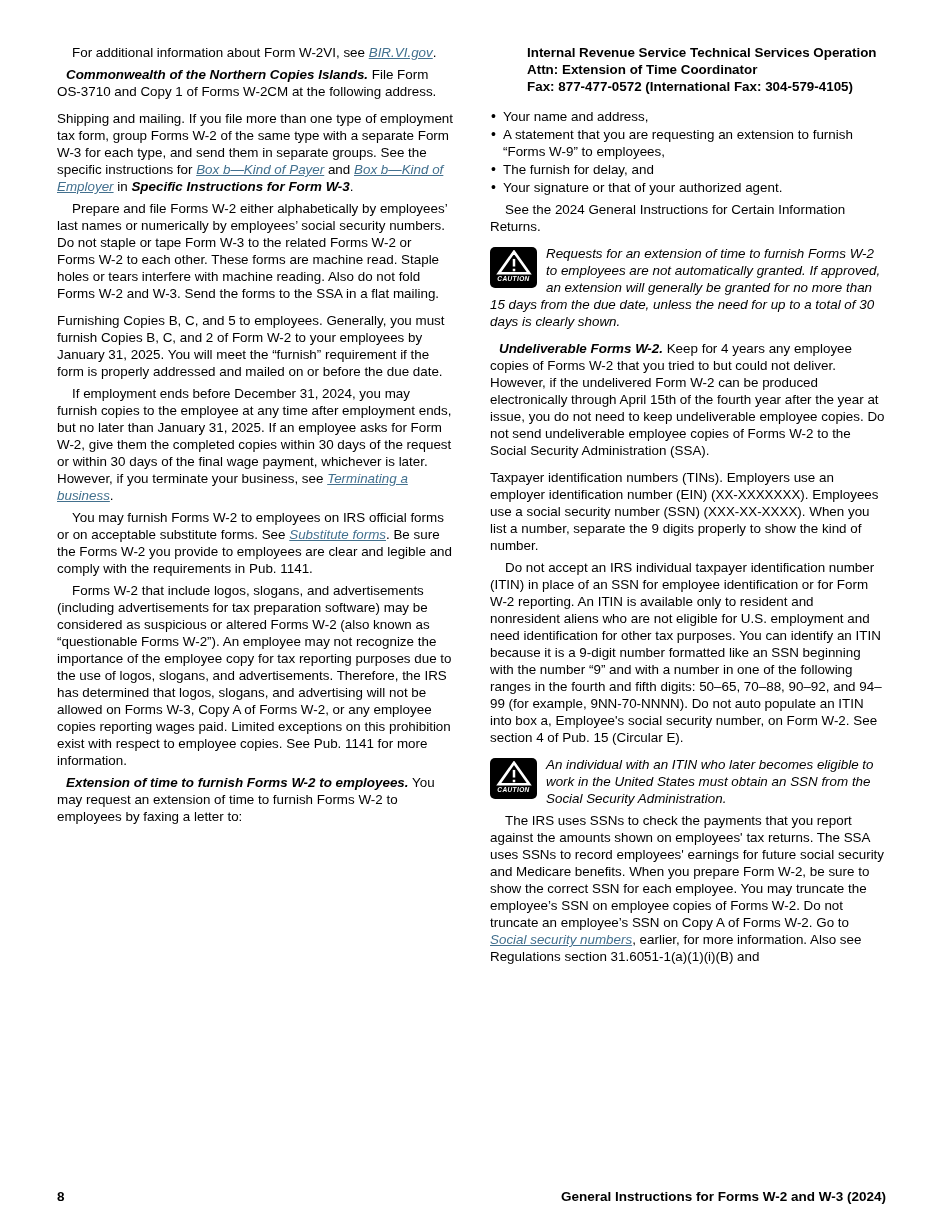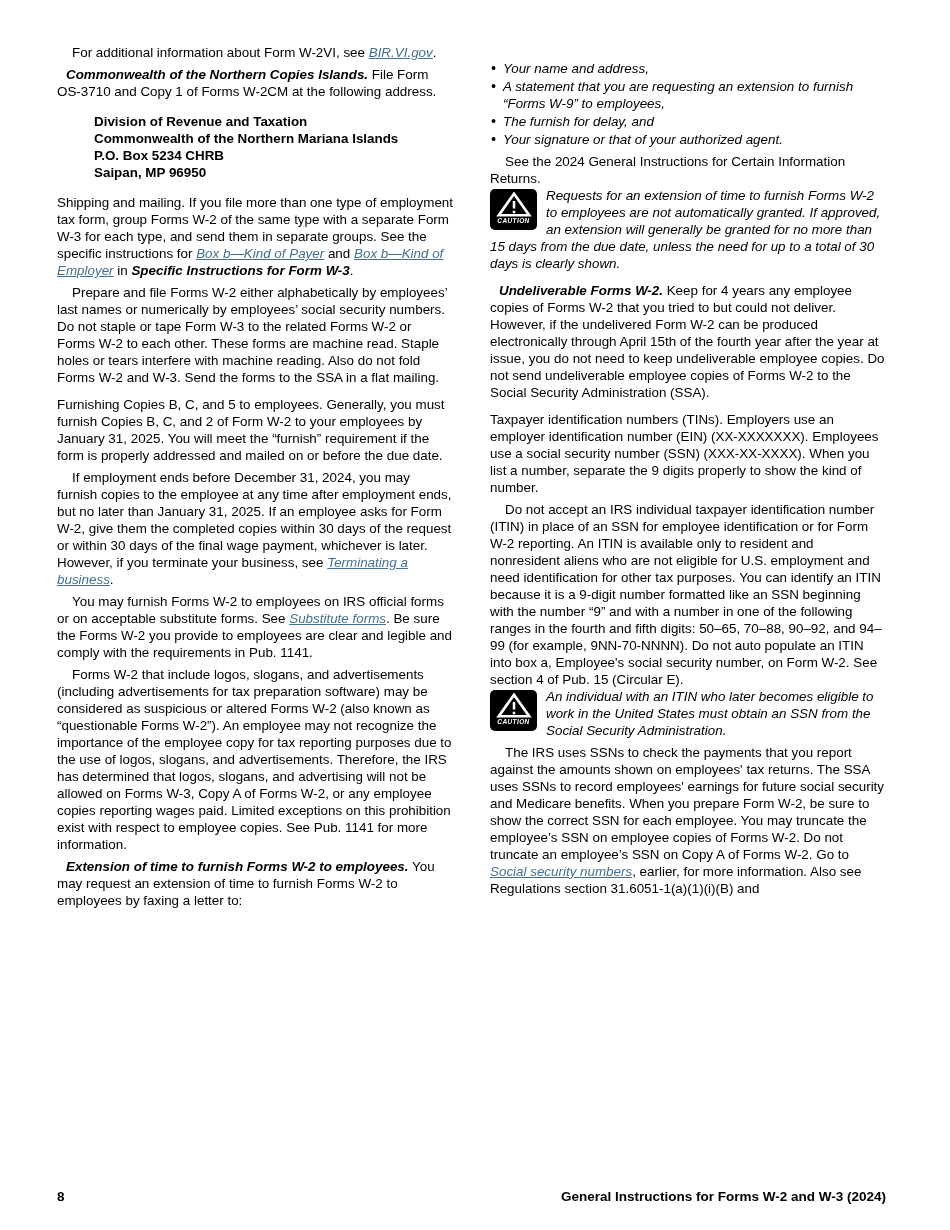--- a/index.html
+++ b/index.html
@@ -3,37 +3,37 @@
 <meta charset="utf-8">
 <style>
   * { box-sizing: border-box; margin: 0; padding: 0; }
   html, body { background: #ffffff; }
   body {
     width: 950px; height: 1230px;
     font-family: "Liberation Sans", sans-serif;
     color: #000;
   }
   .page { position: relative; width: 950px; height: 1230px; overflow: hidden; background: #fff; }
-  .content { position: absolute; left: 57px; right: 64px; top: 44px; display: flex; gap: 37px; align-items: center; }
+  .content { position: absolute; left: 57px; right: 64px; top: 44px; display: flex; gap: 37px; }
   .col { flex: 1 1 0; font-size: 13.4px; line-height: 17px; text-align: left; }
   .para { margin-top: 5px; }
   .first { margin-top: 0; }
   .indent { text-indent: 15px; }
   .indent-sm { text-indent: 9px; }
   .sect { margin-top: 10px; }
   .run { font-weight: 400; }
   .bi { font-weight: 700; font-style: italic; }
   .it { font-style: italic; font-weight: bold; }
   .link { color: #42708e; font-style: italic; text-decoration: underline; cursor: pointer; }
   .addr { margin: 13px 0 13px 37px; font-weight: 700; }
   .addr-top { margin-top: 0; }
   .bullets { margin-top: 3px; }
-  .bullet { position: relative; padding-left: 13px; margin-top: 1px; font-style: italic; }
+  .bullet { position: relative; padding-left: 13px; margin-top: 1px; }
   .bullet-dot::before { content: "\2022"; position: absolute; left: 1px; top: 0; font-size: 14px; }
-  .caution { font-style: italic; }
+  .caution { margin-top: 10px; font-style: italic; }
   .caution::after { content: ""; display: block; clear: both; }
   .caution-icon {
     float: left; width: 47px; height: 41px; background: #000; border-radius: 5px;
     margin: 2px 9px 2px 0; display: flex; flex-direction: column; align-items: center;
     justify-content: flex-start; padding-top: 3px; font-style: normal;
   }
   .caution-word { color: #fff; font-size: 6.5px; font-weight: 700; font-style: italic; letter-spacing: 0.4px; line-height: 8px; }
   .footer {
     position: absolute; left: 57px; right: 64px; top: 1189px;
     display: flex; justify-content: space-between; font-weight: 700; font-size: 13.5px;
@@ -44,46 +44,45 @@
 
 <div class="page">
   <div class="content">
 
     <div class="col">
 
       <p class="para first indent"><span>For additional information about Form W-2VI, see </span><span class="link">BIR.VI.gov</span><span>.</span></p>
 
       <p class="para indent-sm"><span class="bi">Commonwealth of the Northern Copies Islands.</span><span> File Form OS-3710 and Copy 1 of Forms W-2CM at the following address.</span></p>
 
-      <div class="addr">
-        <div>Division of Revenue and Taxation</div>
-        <div>Commonwealth of the Northern Mariana Islands</div>
-        <div>P.O. Box 5234 CHRB</div>
-        <div>Saipan, MP 96950</div>
-      </div>
 
 
       <p class="para sect"><span class="run">Shipping and mailing.</span><span> If you file more than one type of employment tax form, group Forms W-2 of the same type with a separate Form W-3 for each type, and send them in separate groups. See the specific instructions for </span><span class="link">Box b—Kind of Payer</span><span> and </span><span class="link">Box b—Kind of Employer</span><span> in </span><span class="it">Specific Instructions for Form W-3</span><span>.</span></p>
 
       <p class="para indent">Prepare and file Forms W-2 either alphabetically by employees’ last names or numerically by employees’ social security numbers. Do not staple or tape Form W-3 to the related Forms W-2 or Forms W-2 to each other. These forms are machine read. Staple holes or tears interfere with machine reading. Also do not fold Forms W-2 and W-3. Send the forms to the SSA in a flat mailing.</p>
 
       <p class="para sect"><span class="run">Furnishing Copies B, C, and 5 to employees.</span><span> Generally, you must furnish Copies B, C, and 2 of Form W-2 to your employees by January 31, 2025. You will meet the “furnish” requirement if the form is properly addressed and mailed on or before the due date.</span></p>
 
       <p class="para indent"><span>If employment ends before December 31, 2024, you may furnish copies to the employee at any time after employment ends, but no later than January 31, 2025. If an employee asks for Form W-2, give them the completed copies within 30 days of the request or within 30 days of the final wage payment, whichever is later. However, if you terminate your business, see </span><span class="link">Terminating a business</span><span>.</span></p>
 
       <p class="para indent"><span>You may furnish Forms W-2 to employees on IRS official forms or on acceptable substitute forms. See </span><span class="link">Substitute forms</span><span>. Be sure the Forms W-2 you provide to employees are clear and legible and comply with the requirements in Pub. 1141.</span></p>
 
       <p class="para indent">Forms W-2 that include logos, slogans, and advertisements (including advertisements for tax preparation software) may be considered as suspicious or altered Forms W-2 (also known as “questionable Forms W-2”). An employee may not recognize the importance of the employee copy for tax reporting purposes due to the use of logos, slogans, and advertisements. Therefore, the IRS has determined that logos, slogans, and advertising will not be allowed on Forms W-3, Copy A of Forms W-2, or any employee copies reporting wages paid. Limited exceptions on this prohibition exist with respect to employee copies. See Pub. 1141 for more information.</p>
 
       <p class="para indent-sm"><span class="bi">Extension of time to furnish Forms W-2 to employees.</span><span> You may request an extension of time to furnish Forms W-2 to employees by faxing a letter to:</span></p>
 
     </div>
 
     <div class="col">
 
+      <div class="addr addr-top">
+        <div>Internal Revenue Service Technical Services Operation</div>
+        <div>Attn: Extension of Time Coordinator</div>
+        <div>Fax: 877-477-0572 (International Fax: 304-579-4105)</div>
+      </div>
 
 
       <div class="bullets">
         <div class="bullet"><span class="bullet-dot"></span><span>Your name and address,</span></div>
         <div class="bullet"><span class="bullet-dot"></span><span>A statement that you are requesting an extension to furnish “Forms W-9” to employees,</span></div>
         <div class="bullet"><span class="bullet-dot"></span><span>The furnish for delay, and</span></div>
         <div class="bullet"><span class="bullet-dot"></span><span>Your signature or that of your authorized agent.</span></div>
       </div>
 
       <p class="para indent">See the 2024 General Instructions for Certain Information Returns.</p>

